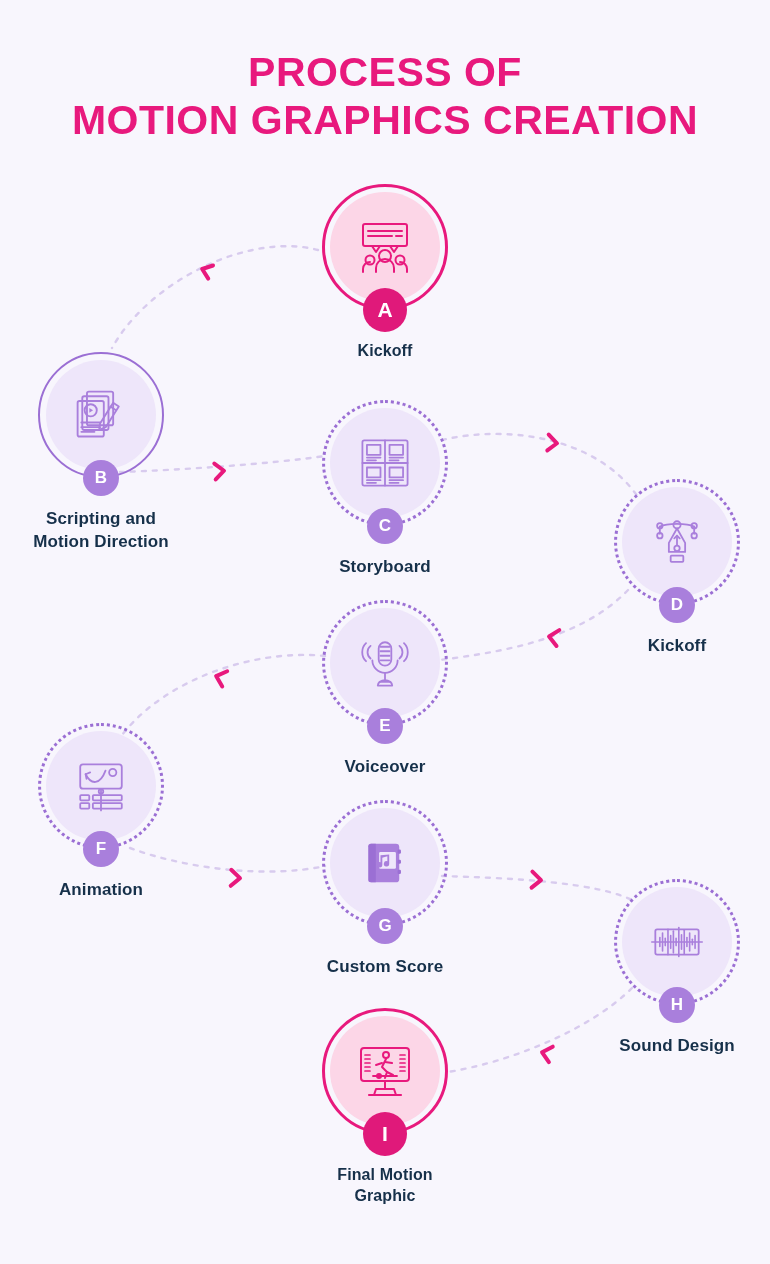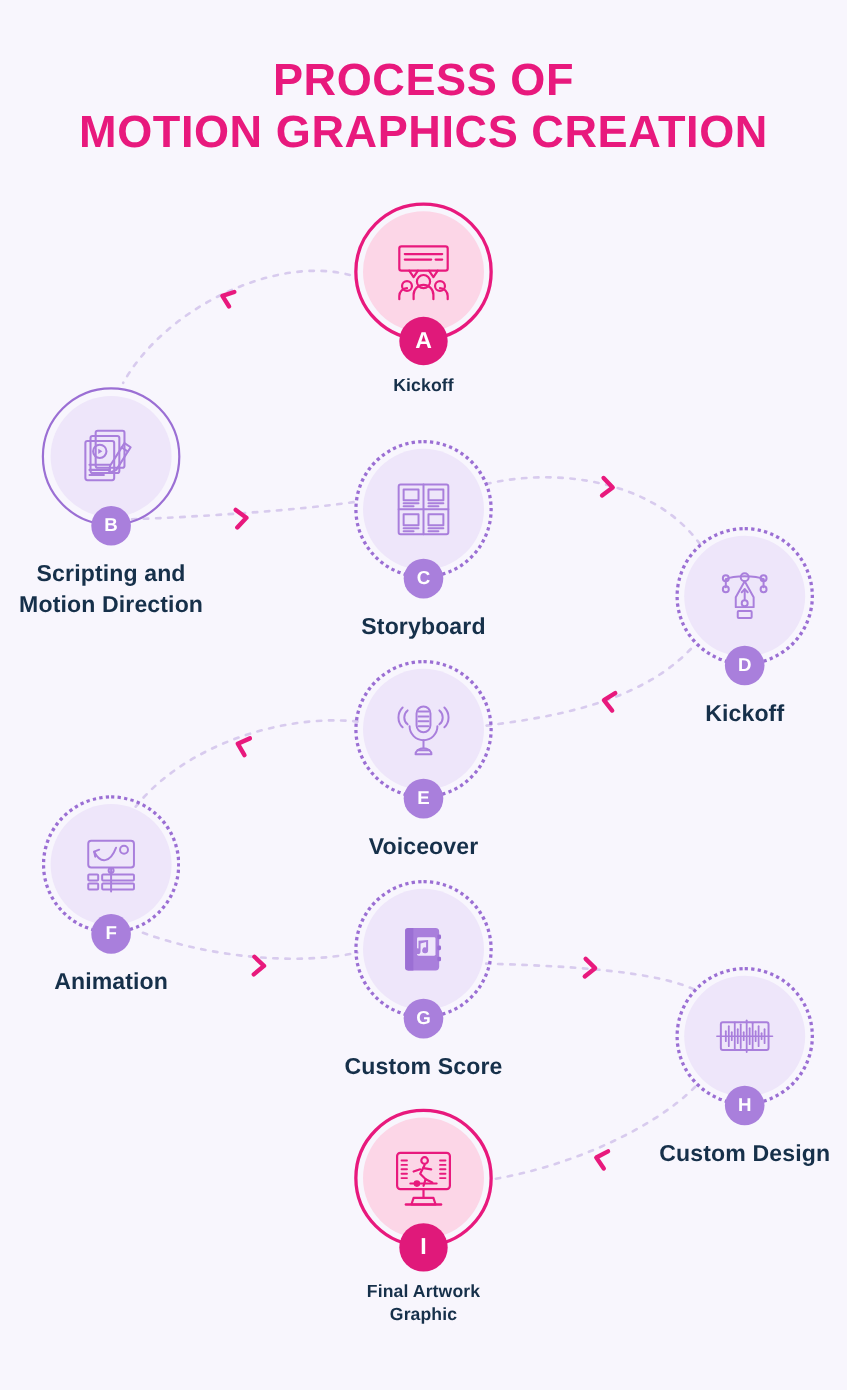--- a/index.html
+++ b/index.html
@@ -123,21 +123,21 @@
     bottom: -22px;
     font-size: 21px;
   }
   .node-badge.pink   { background: #e0197a; }
   .node-badge.purple { background: #a97fdc; }
 
   .node-label {
     margin-top: 30px;
     font-family: "Liberation Sans", sans-serif;
     font-weight: bold;
-    font-size: 21px;
+    font-size: 17px;
     line-height: 1.33;
     color: #16304a;
     letter-spacing: 0.1px;
   }
   .node.big .node-label { font-size: 16px; }
 </style>
 </head>
 <body>
 
 <div id="infographic">
@@ -380,21 +380,21 @@
                 <path d="M42 26 v10"></path>
                 <path d="M45 21 v20"></path>
               <path d="M48 28 v6"></path>
                 <path d="M51 24 v14"></path>
             </g>
           </g>
         </svg>
       </div>
       <div class="node-badge purple">H</div>
     </div>
-    <div class="node-label">Custom Design</div>
+    <div class="node-label">Sound Design</div>
   </div>
 
   <div class="node big" style="left:385px; top:1008px;">
     <div class="node-circle-wrap">
       <div class="node-ring solid-pink"></div>
       <div class="node-disc pink">
         <svg class="node-icon" width="62" height="62" viewBox="0 0 62 62">
           <g fill="none" stroke="#e8197d" stroke-width="2" stroke-linecap="round" stroke-linejoin="round">
             <rect x="7" y="8" width="48" height="33" rx="3"></rect>
             <path d="M22 49 h18 l2 6 h-22 z"></path>
@@ -412,18 +412,18 @@
             <path d="M28 23 l-6 2"></path>
             <path d="M31 22 l7 1"></path>
             <path d="M19 36 h24" stroke-width="1.8"></path>
             <circle cx="25" cy="36" r="2" fill="#e8197d"></circle>
           </g>
         </svg>
       </div>
       <div class="node-badge pink">I</div>
     </div>
     <div class="node-label">
-      <span>Final Artwork</span><br>
+      <span>Final Motion</span><br>
       <span>Graphic</span>
     </div>
   </div>
 
 </div>
 
 </body></html>

